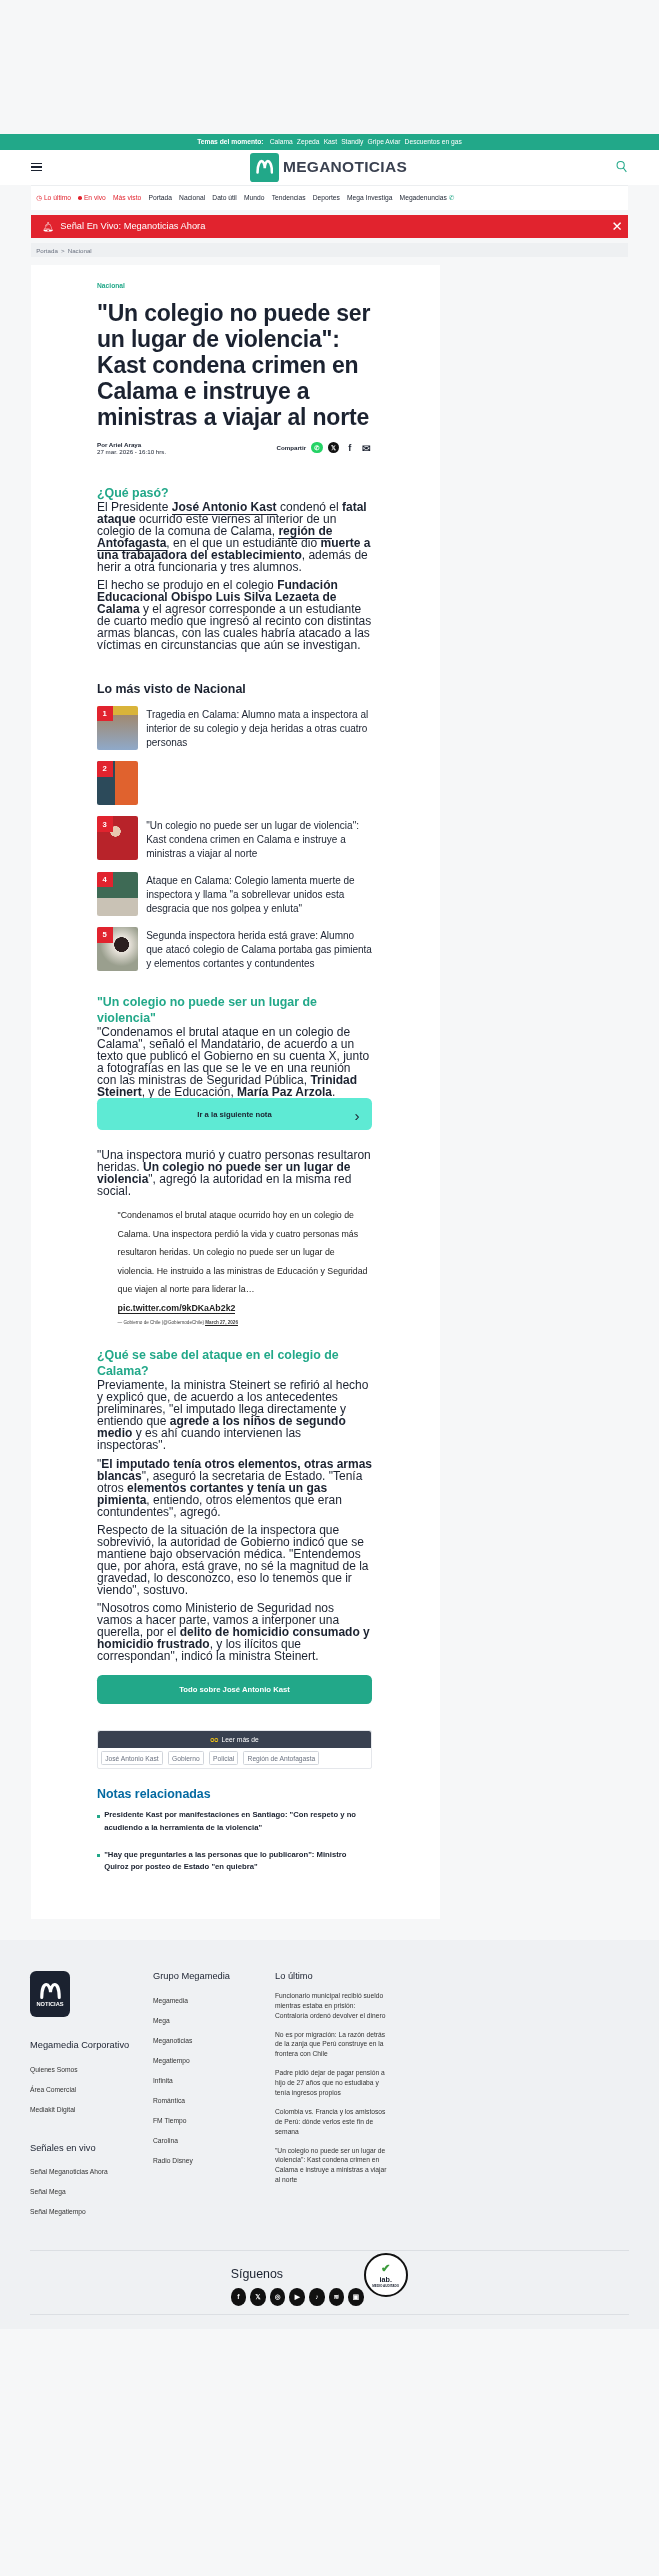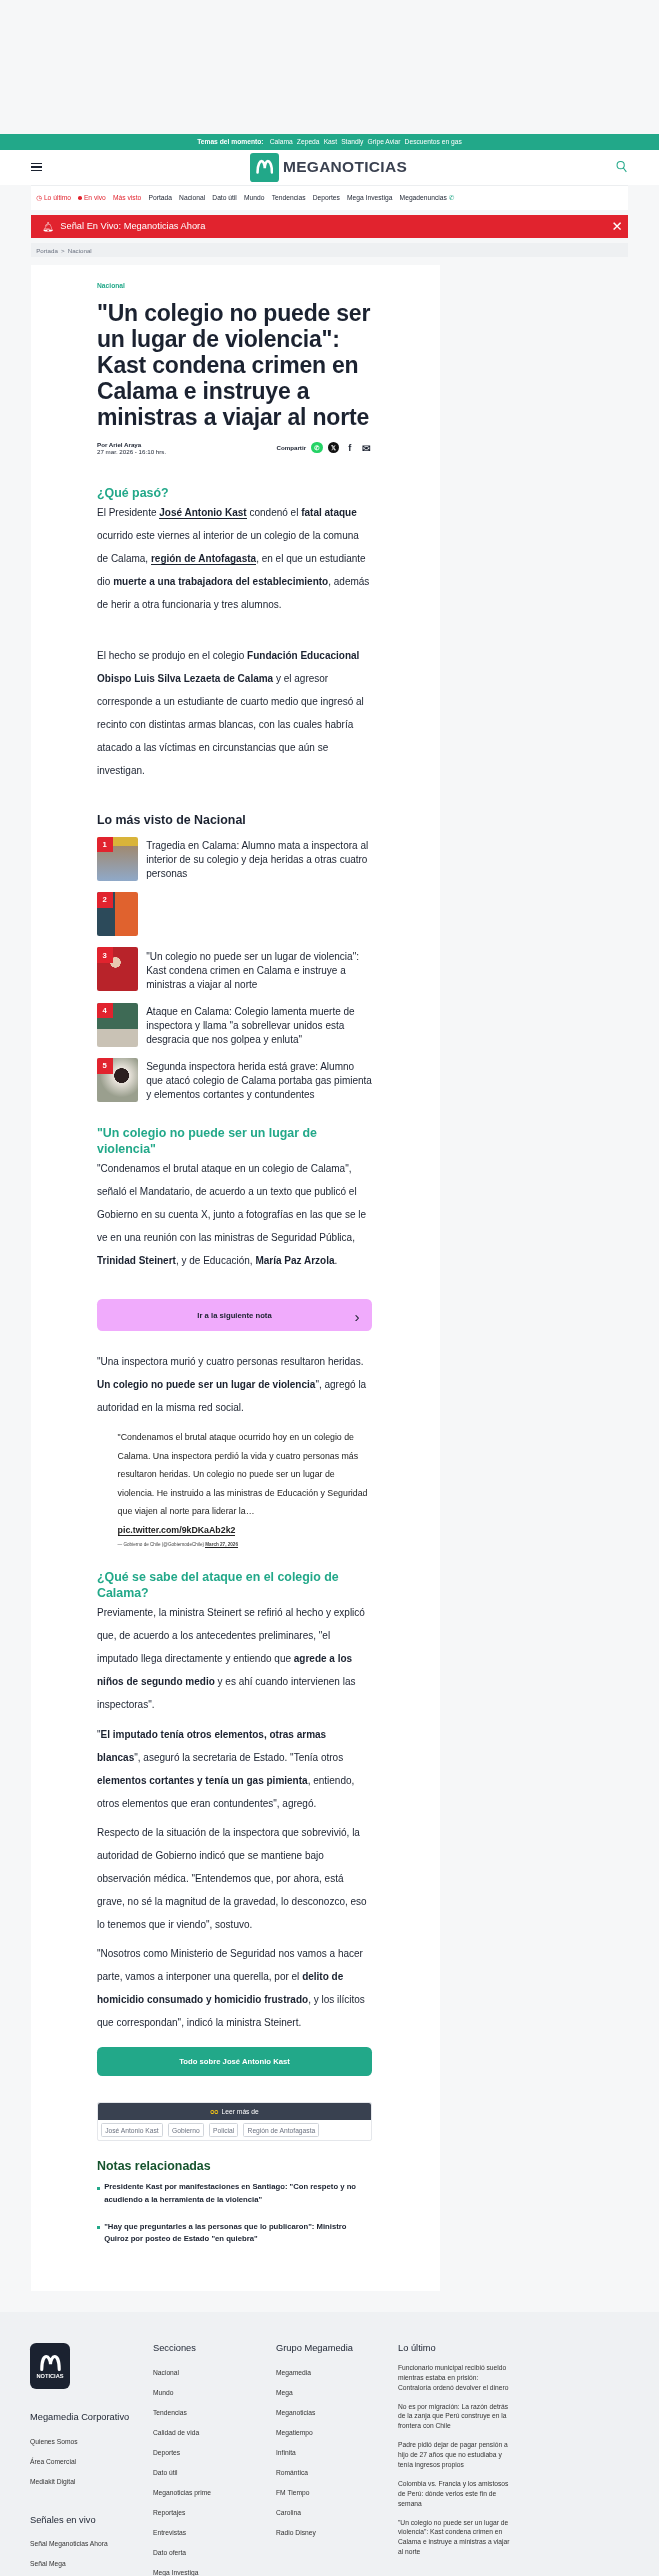--- a/index.html
+++ b/index.html
@@ -27,40 +27,40 @@
 .article{width:409px;background:#fff;padding:15.5px 67px 31px 66px;margin-left:0;margin-right:auto}
 .article-col{width:275px}
 .section-tag{color:#22a889;font-weight:700;font-size:6.7px;margin-bottom:11.3px;display:inline-block}
 h1.title{font-size:23px;line-height:26px;font-weight:700;color:#1b2230;letter-spacing:-0.2px}
 .meta{display:flex;justify-content:space-between;align-items:center;margin-top:10.3px}
 .author{font-size:6.2px;line-height:7.2px}
 .author b{display:block;font-weight:700}
 .share{display:flex;align-items:center;gap:5.2px;font-size:6.2px;font-weight:700}
 .sicon{width:11.3px;height:11.3px;border-radius:50%;display:flex;align-items:center;justify-content:center;color:#fff;font-size:6.2px}
 .h2g{color:#22a889;font-size:12.4px;font-weight:700;line-height:15.5px;margin-top:31px}
-.p{font-size:10px;line-height:23px;color:#1b2230;margin-top:0}
+.p{font-size:12px;line-height:12px;color:#1b2230;margin-top:0}
 .p b{font-weight:700}
 .p u{text-decoration:none;border-bottom:0.8px solid #1b2230;font-weight:700}
 .mv-title{font-size:12.4px;font-weight:700;margin-top:31px;margin-bottom:9.3px}
 .mv-item{display:flex;gap:8.2px;margin-bottom:11.3px}
 .mv-thumb{width:41px;height:44px;border-radius:2.1px;position:relative;flex-shrink:0;overflow:hidden}
 .mv-num{position:absolute;left:0;top:0;width:15.5px;height:15.5px;background:#e1232e;color:#fff;font-weight:700;font-size:7.7px;display:flex;align-items:center;justify-content:center}
 .mv-text{font-size:10px;line-height:14px;padding-top:2.1px}
-.next-btn{margin-top:27px;height:32px;background:#f0abfc;border-radius:5.2px;display:flex;align-items:center;justify-content:center;position:relative;font-weight:700;font-size:7.7px}
+.next-btn{margin-top:0;height:32px;background:#5eead4;border-radius:5.2px;display:flex;align-items:center;justify-content:center;position:relative;font-weight:700;font-size:7.7px}
 .next-btn .chev{position:absolute;right:12.4px;top:8.2px;font-size:15.5px;font-weight:400}
 .tweet{margin:9.3px 0 0 20.6px;font-size:8.8px;line-height:18.5px;color:#222}
 .tweet a{font-weight:700;border-bottom:0.8px solid #222}
 .tweet-src{font-size:4.6px;color:#444;margin-top:2.1px;line-height:7.2px}
 .tweet-src a{font-weight:700;border-bottom:0.5px solid #222;font-size:4.6px}
 .green-btn{margin-top:13.4px;height:29px;background:#22a889;border-radius:5.2px;display:flex;align-items:center;justify-content:center;color:#fff;font-weight:700;font-size:7.7px}
 .readmore{margin-top:26px;border:0.5px solid #e5e7eb;border-radius:2.1px}
 .readmore-h{background:#394150;color:#fff;height:17px;display:flex;align-items:center;justify-content:center;gap:3.1px;font-size:6.7px;border-radius:2.1px 2.1px 0 0}
 .readmore-tags{display:flex;gap:5.2px;padding:3.1px 3.1px}
 .tag{border:0.5px solid #d1d5db;border-radius:1.5px;padding:2.1px 3.1px;font-size:6.7px;color:#6b7280}
-.rel-title{color:#14532d;font-size:12.4px;font-weight:700;margin-top:18.5px;margin-bottom:8.2px}
+.rel-title{color:#0369a1;font-size:12.4px;font-weight:700;margin-top:18.5px;margin-bottom:8.2px}
 .rel-list{list-style:none}
 .rel-list li{display:flex;gap:4.1px;font-size:7.7px;font-weight:700;line-height:12.4px;margin-bottom:14.4px}
 .rel-list li .sq{width:3.1px;height:3.1px;background:#22a889;margin-top:5.2px;flex-shrink:0}
 .footer{margin-top:21.6px;background:#eff1f3;padding:31px 30px 0}
 .fcols{display:flex}
 .fcol{}
 .fcol h4{font-size:9.3px;font-weight:400;color:#1b2230;margin-bottom:8.2px;line-height:11.3px}
 .fcol .lnk{font-size:6.7px;line-height:20px;color:#333;display:block}
 .flogo{width:40px;height:46px;background:#1b2230;border-radius:6.2px;display:flex;flex-direction:column;align-items:center;justify-content:center;color:#fff;font-size:5.7px;font-weight:700;gap:2.1px;margin-bottom:23px}
 .latest .lnk{line-height:9.8px;margin-bottom:9.3px}
@@ -157,21 +157,21 @@
       <span class="sicon" style="color:#1b2230;font-size:9.3px">f</span>
       <span class="sicon" style="color:#1b2230;font-size:10.3px">✉</span>
     </div>
   </div>
 
   <h2 class="h2g">¿Qué pasó?</h2>
   <p class="p">
     <span>El Presidente </span><u>José Antonio Kast</u><span> condenó el </span><b>fatal ataque</b><span> ocurrido este viernes al interior de un colegio de la comuna de Calama, </span><u>región de Antofagasta</u><span>, en el que un estudiante dio </span><b>muerte a una trabajadora del establecimiento</b><span>, además de herir a otra funcionaria y tres alumnos.</span>
   </p>
 
-  <p class="p" style="margin-top:28px">
+  <p class="p" style="margin-top:6px">
     <span>El hecho se produjo en el colegio </span><b>Fundación Educacional Obispo Luis Silva Lezaeta de Calama</b><span> y el agresor corresponde a un estudiante de cuarto medio que ingresó al recinto con distintas armas blancas, con las cuales habría atacado a las víctimas en circunstancias que aún se investigan.</span>
   </p>
 
   <section>
     <h3 class="mv-title">Lo más visto de Nacional</h3>
     <a class="mv-item">
       <div class="mv-thumb" style="background:linear-gradient(180deg,#d9b43a 0,#d9b43a 20%,#a08970 20%,#8fa9c9 100%)">
               <span class="mv-num">1</span>
             </div>
       <div class="mv-text">Tragedia en Calama: Alumno mata a inspectora al interior de su colegio y deja heridas a otras cuatro personas</div>
@@ -275,34 +275,20 @@
       </div>
       <h4>Megamedia Corporativo</h4>
       <a class="lnk">Quienes Somos</a>
       <a class="lnk">Área Comercial</a>
       <a class="lnk">Mediakit Digital</a>
       <h4 style="margin-top:23px">Señales en vivo</h4>
       <a class="lnk">Señal Meganoticias Ahora</a>
       <a class="lnk">Señal Mega</a>
       <a class="lnk">Señal Megatiempo</a>
     </div>
-    <div class="fcol" style="width:123px">
-      <h4>Secciones</h4>
-      <a class="lnk">Nacional</a>
-      <a class="lnk">Mundo</a>
-      <a class="lnk">Tendencias</a>
-      <a class="lnk">Calidad de vida</a>
-      <a class="lnk">Deportes</a>
-      <a class="lnk">Dato útil</a>
-      <a class="lnk">Meganoticias prime</a>
-      <a class="lnk">Reportajes</a>
-      <a class="lnk">Entrevistas</a>
-      <a class="lnk">Dato oferta</a>
-      <a class="lnk">Mega Investiga</a>
-    </div>
     <div class="fcol" style="width:122px">
       <h4>Grupo Megamedia</h4>
       <a class="lnk">Megamedia</a>
       <a class="lnk">Mega</a>
       <a class="lnk">Meganoticias</a>
       <a class="lnk">Megatiempo</a>
       <a class="lnk">Infinita</a>
       <a class="lnk">Romántica</a>
       <a class="lnk">FM Tiempo</a>
       <a class="lnk">Carolina</a>

